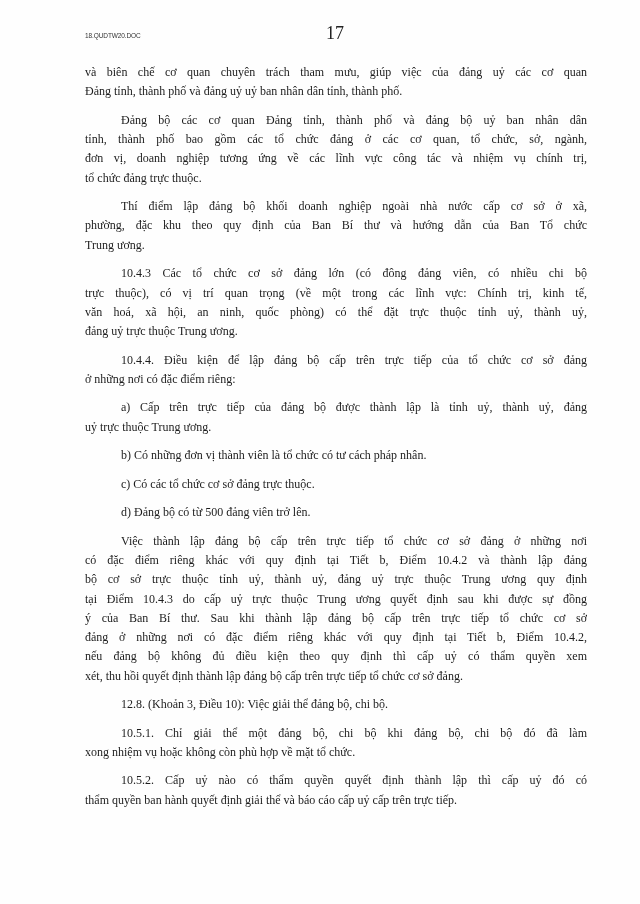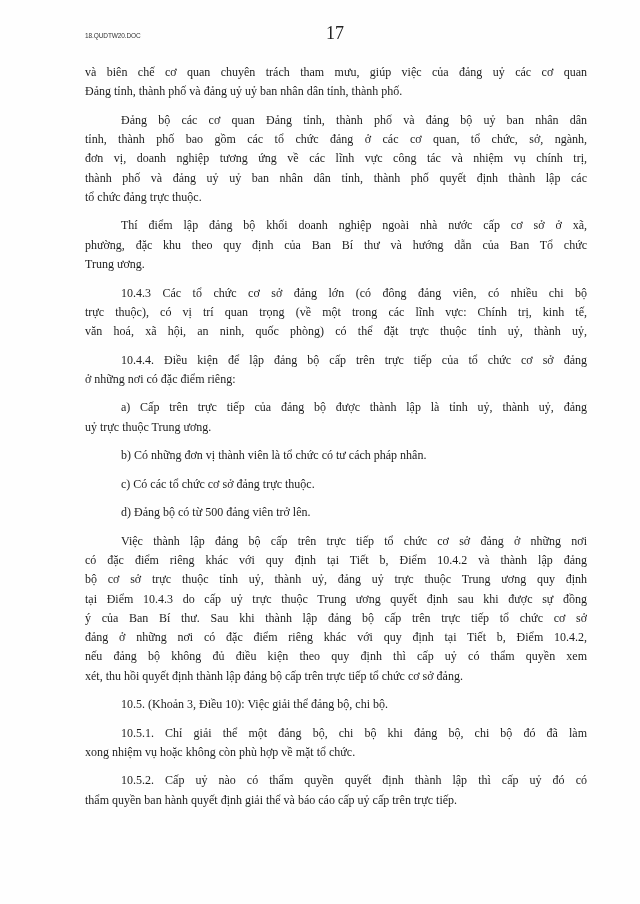--- a/index.html
+++ b/index.html
@@ -35,32 +35,32 @@
   <div class="page-number">17</div>
   <div class="body-text" id="body-text">
       <div class="para">
         <span class="line" style="white-space: normal; overflow: hidden;">và biên chế cơ quan chuyên trách tham mưu, giúp việc của đảng uỷ các cơ quan</span>
         <span class="line last">Đảng tỉnh, thành phố và đảng uỷ uỷ ban nhân dân tỉnh, thành phố.</span>
       </div>
       <div class="para">
         <span class="line indent" style="white-space: normal; overflow: hidden;">Đảng bộ các cơ quan Đảng tỉnh, thành phố và đảng bộ uỷ ban nhân dân</span>
         <span class="line" style="white-space: normal; overflow: hidden;">tỉnh, thành phố bao gồm các tổ chức đảng ở các cơ quan, tổ chức, sở, ngành,</span>
         <span class="line" style="white-space: normal; overflow: hidden;">đơn vị, doanh nghiệp tương ứng về các lĩnh vực công tác và nhiệm vụ chính trị,</span>
-        <span class="line" style="white-space: normal; overflow: hidden;">thành phố và đảng uỷ uỷ ban nhân dân tỉnh, thành phố quyết định thành lập các</span>
         <span class="line last">tổ chức đảng trực thuộc.</span>
       </div>
       <div class="para">
         <span class="line indent" style="white-space: normal; overflow: hidden;">Thí điểm lập đảng bộ khối doanh nghiệp ngoài nhà nước cấp cơ sở ở xã,</span>
         <span class="line" style="white-space: normal; overflow: hidden;">phường, đặc khu theo quy định của Ban Bí thư và hướng dẫn của Ban Tổ chức</span>
         <span class="line last">Trung ương.</span>
       </div>
       <div class="para">
         <span class="line indent" style="white-space: normal; overflow: hidden;">10.4.3 Các tổ chức cơ sở đảng lớn (có đông đảng viên, có nhiều chi bộ</span>
         <span class="line" style="white-space: normal; overflow: hidden;">trực thuộc), có vị trí quan trọng (về một trong các lĩnh vực: Chính trị, kinh tế,</span>
         <span class="line" style="white-space: normal; overflow: hidden;">văn hoá, xã hội, an ninh, quốc phòng) có thể đặt trực thuộc tỉnh uỷ, thành uỷ,</span>
+        <span class="line last">đảng uỷ trực thuộc Trung ương.</span>
       </div>
       <div class="para">
         <span class="line indent" style="white-space: normal; overflow: hidden;">10.4.4. Điều kiện để lập đảng bộ cấp trên trực tiếp của tổ chức cơ sở đảng</span>
         <span class="line last">ở những nơi có đặc điểm riêng:</span>
       </div>
       <div class="para">
         <span class="line indent" style="white-space: normal; overflow: hidden;">a) Cấp trên trực tiếp của đảng bộ được thành lập là tỉnh uỷ, thành uỷ, đảng</span>
         <span class="line last">uỷ trực thuộc Trung ương.</span>
       </div>
       <div class="para">
@@ -76,21 +76,21 @@
         <span class="line indent" style="white-space: normal; overflow: hidden;">Việc thành lập đảng bộ cấp trên trực tiếp tổ chức cơ sở đảng ở những nơi</span>
         <span class="line" style="white-space: normal; overflow: hidden;">có đặc điểm riêng khác với quy định tại Tiết b, Điểm 10.4.2 và thành lập đảng</span>
         <span class="line" style="white-space: normal; overflow: hidden;">bộ cơ sở trực thuộc tỉnh uỷ, thành uỷ, đảng uỷ trực thuộc Trung ương quy định</span>
         <span class="line" style="white-space: normal; overflow: hidden;">tại Điểm 10.4.3 do cấp uỷ trực thuộc Trung ương quyết định sau khi được sự đồng</span>
         <span class="line" style="white-space: normal; overflow: hidden;">ý của Ban Bí thư. Sau khi thành lập đảng bộ cấp trên trực tiếp tổ chức cơ sở</span>
         <span class="line" style="white-space: normal; overflow: hidden;">đảng ở những nơi có đặc điểm riêng khác với quy định tại Tiết b, Điểm 10.4.2,</span>
         <span class="line" style="white-space: normal; overflow: hidden;">nếu đảng bộ không đủ điều kiện theo quy định thì cấp uỷ có thẩm quyền xem</span>
         <span class="line last">xét, thu hồi quyết định thành lập đảng bộ cấp trên trực tiếp tổ chức cơ sở đảng.</span>
       </div>
       <div class="para">
-        <span class="line last indent">10.5. (Khoản 3, Điều 10): Việc giải thể đảng bộ, chi bộ.</span>
+        <span class="line last indent">12.8. (Khoản 3, Điều 10): Việc giải thể đảng bộ, chi bộ.</span>
       </div>
       <div class="para">
         <span class="line indent" style="white-space: normal; overflow: hidden;">10.5.1. Chỉ giải thể một đảng bộ, chi bộ khi đảng bộ, chi bộ đó đã làm</span>
         <span class="line last">xong nhiệm vụ hoặc không còn phù hợp về mặt tổ chức.</span>
       </div>
       <div class="para">
         <span class="line indent" style="white-space: normal; overflow: hidden;">10.5.2. Cấp uỷ nào có thẩm quyền quyết định thành lập thì cấp uỷ đó có</span>
         <span class="line last">thẩm quyền ban hành quyết định giải thể và báo cáo cấp uỷ cấp trên trực tiếp.</span>
       </div>
     </div>

